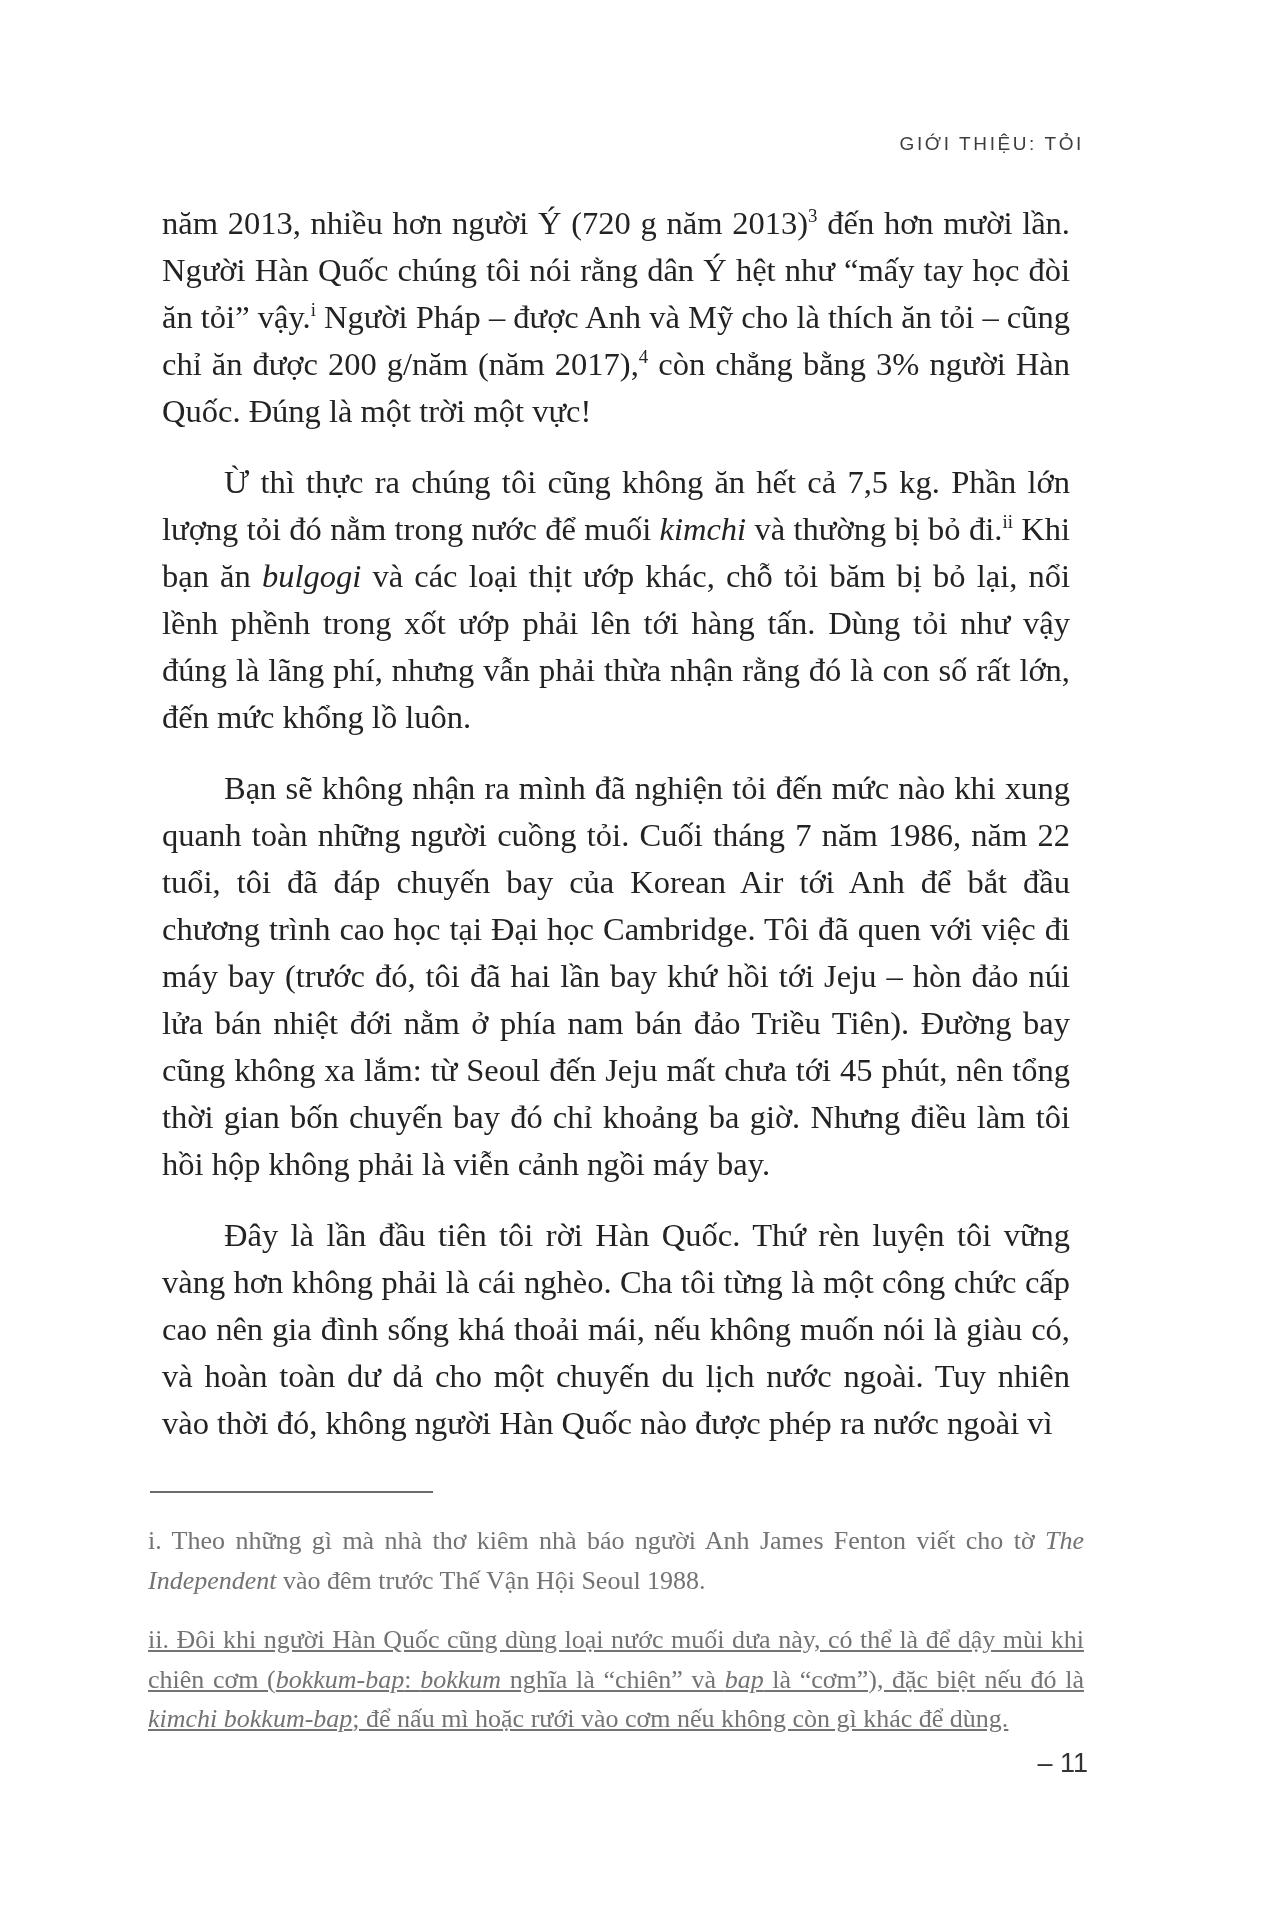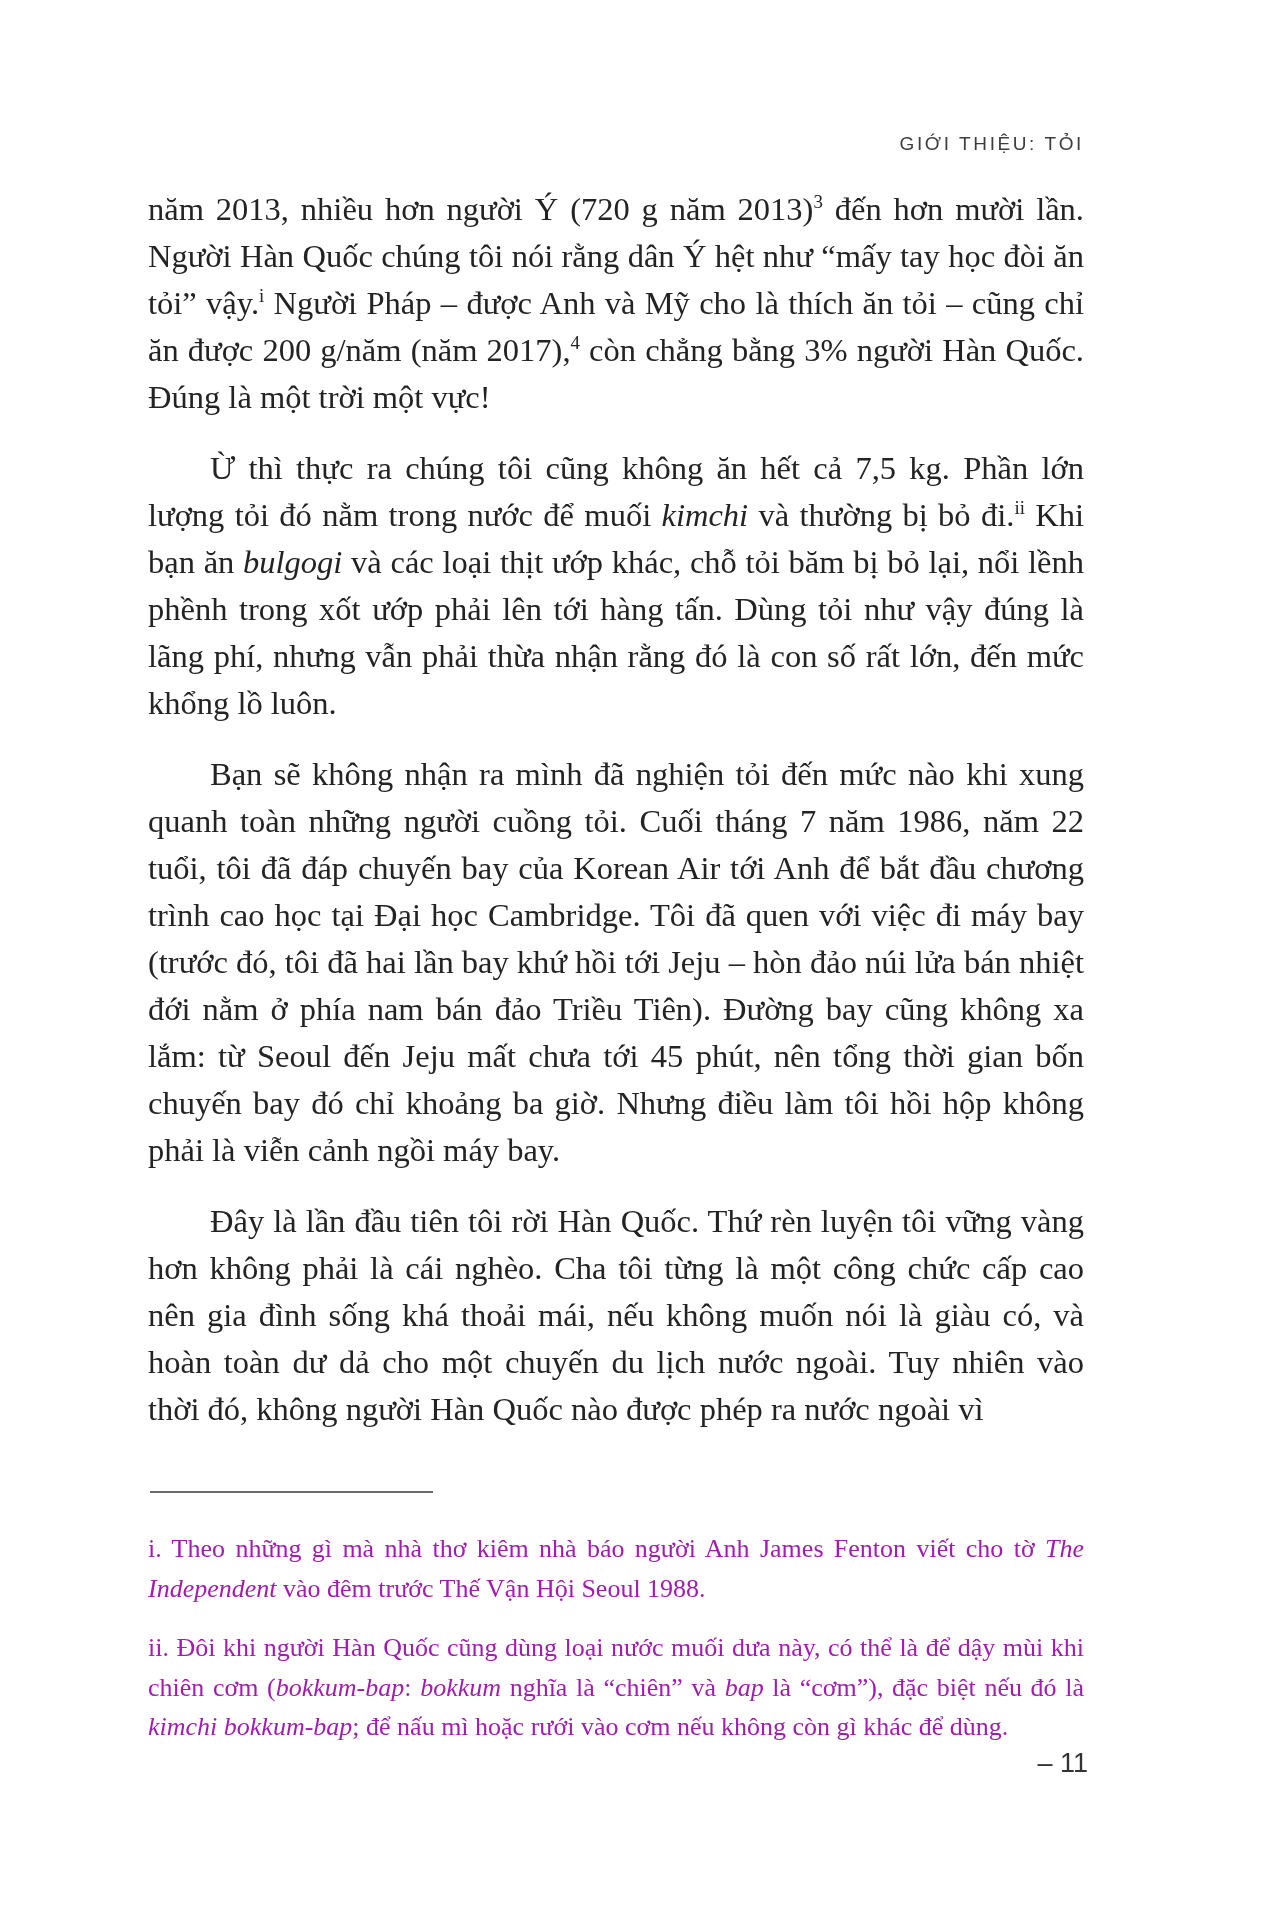--- a/index.html
+++ b/index.html
@@ -26,21 +26,21 @@
     position: absolute;
     top: 186px;
     left: 148px;
     width: 936px;
     font-family: "Liberation Serif", serif;
     font-size: 32.5px;
     line-height: 47px;
     color: #232323;
     text-align: justify;
   }
-  .body-text p { margin: 0; }
+  .body-text p { margin: 14px; }
   .body-text p + p { margin-top: 24px; }
   .body-text p.indent { text-indent: 62px; }
   .body-text sup, .footnotes sup {
     font-size: 0.58em;
     line-height: 0;
     vertical-align: super;
   }
   .footnote-rule {
     position: absolute;
     top: 1491px;
@@ -50,26 +50,25 @@
     background: #6b6b6b;
   }
   .footnotes {
     position: absolute;
     top: 1521px;
     left: 148px;
     width: 936px;
     font-family: "Liberation Serif", serif;
     font-size: 26px;
     line-height: 39.5px;
-    color: #a21caf;
+    color: #737373;
     text-align: justify;
-    margin-top: 8px;
   }
   .footnotes p { margin: 0; }
-  .footnotes p + p { margin-top: 20px; }
+  .footnotes p + p { margin-top: 20px; text-decoration: underline; }
   .page-number {
     position: absolute;
     top: 1748px;
     right: 188px;
     font-family: "Liberation Sans", sans-serif;
     font-size: 27px;
     font-weight: 400;
     color: #333333;
     white-space: nowrap;
     margin-left: 24px;

